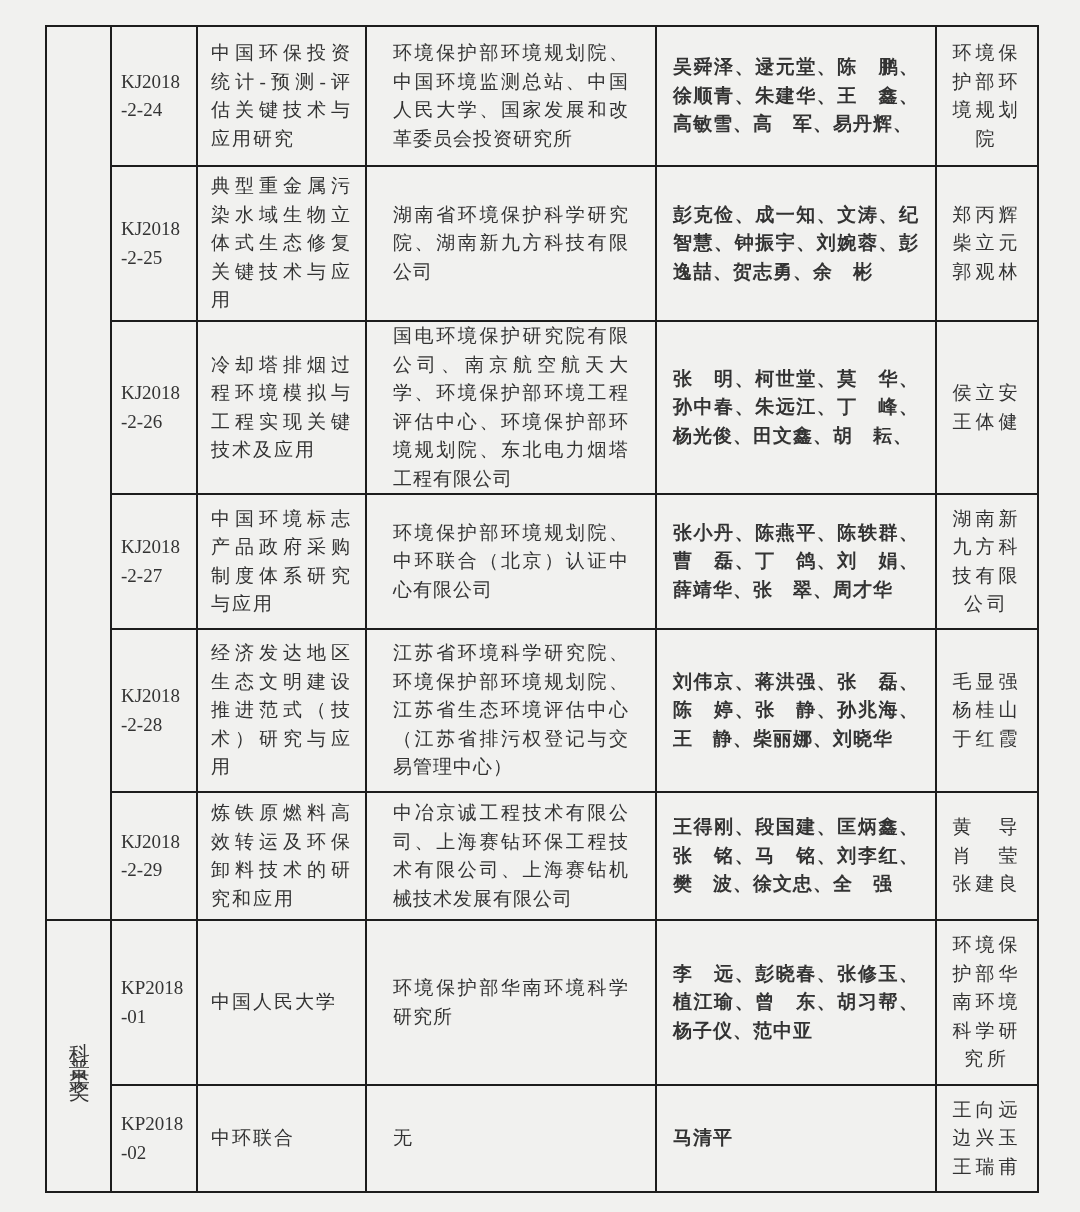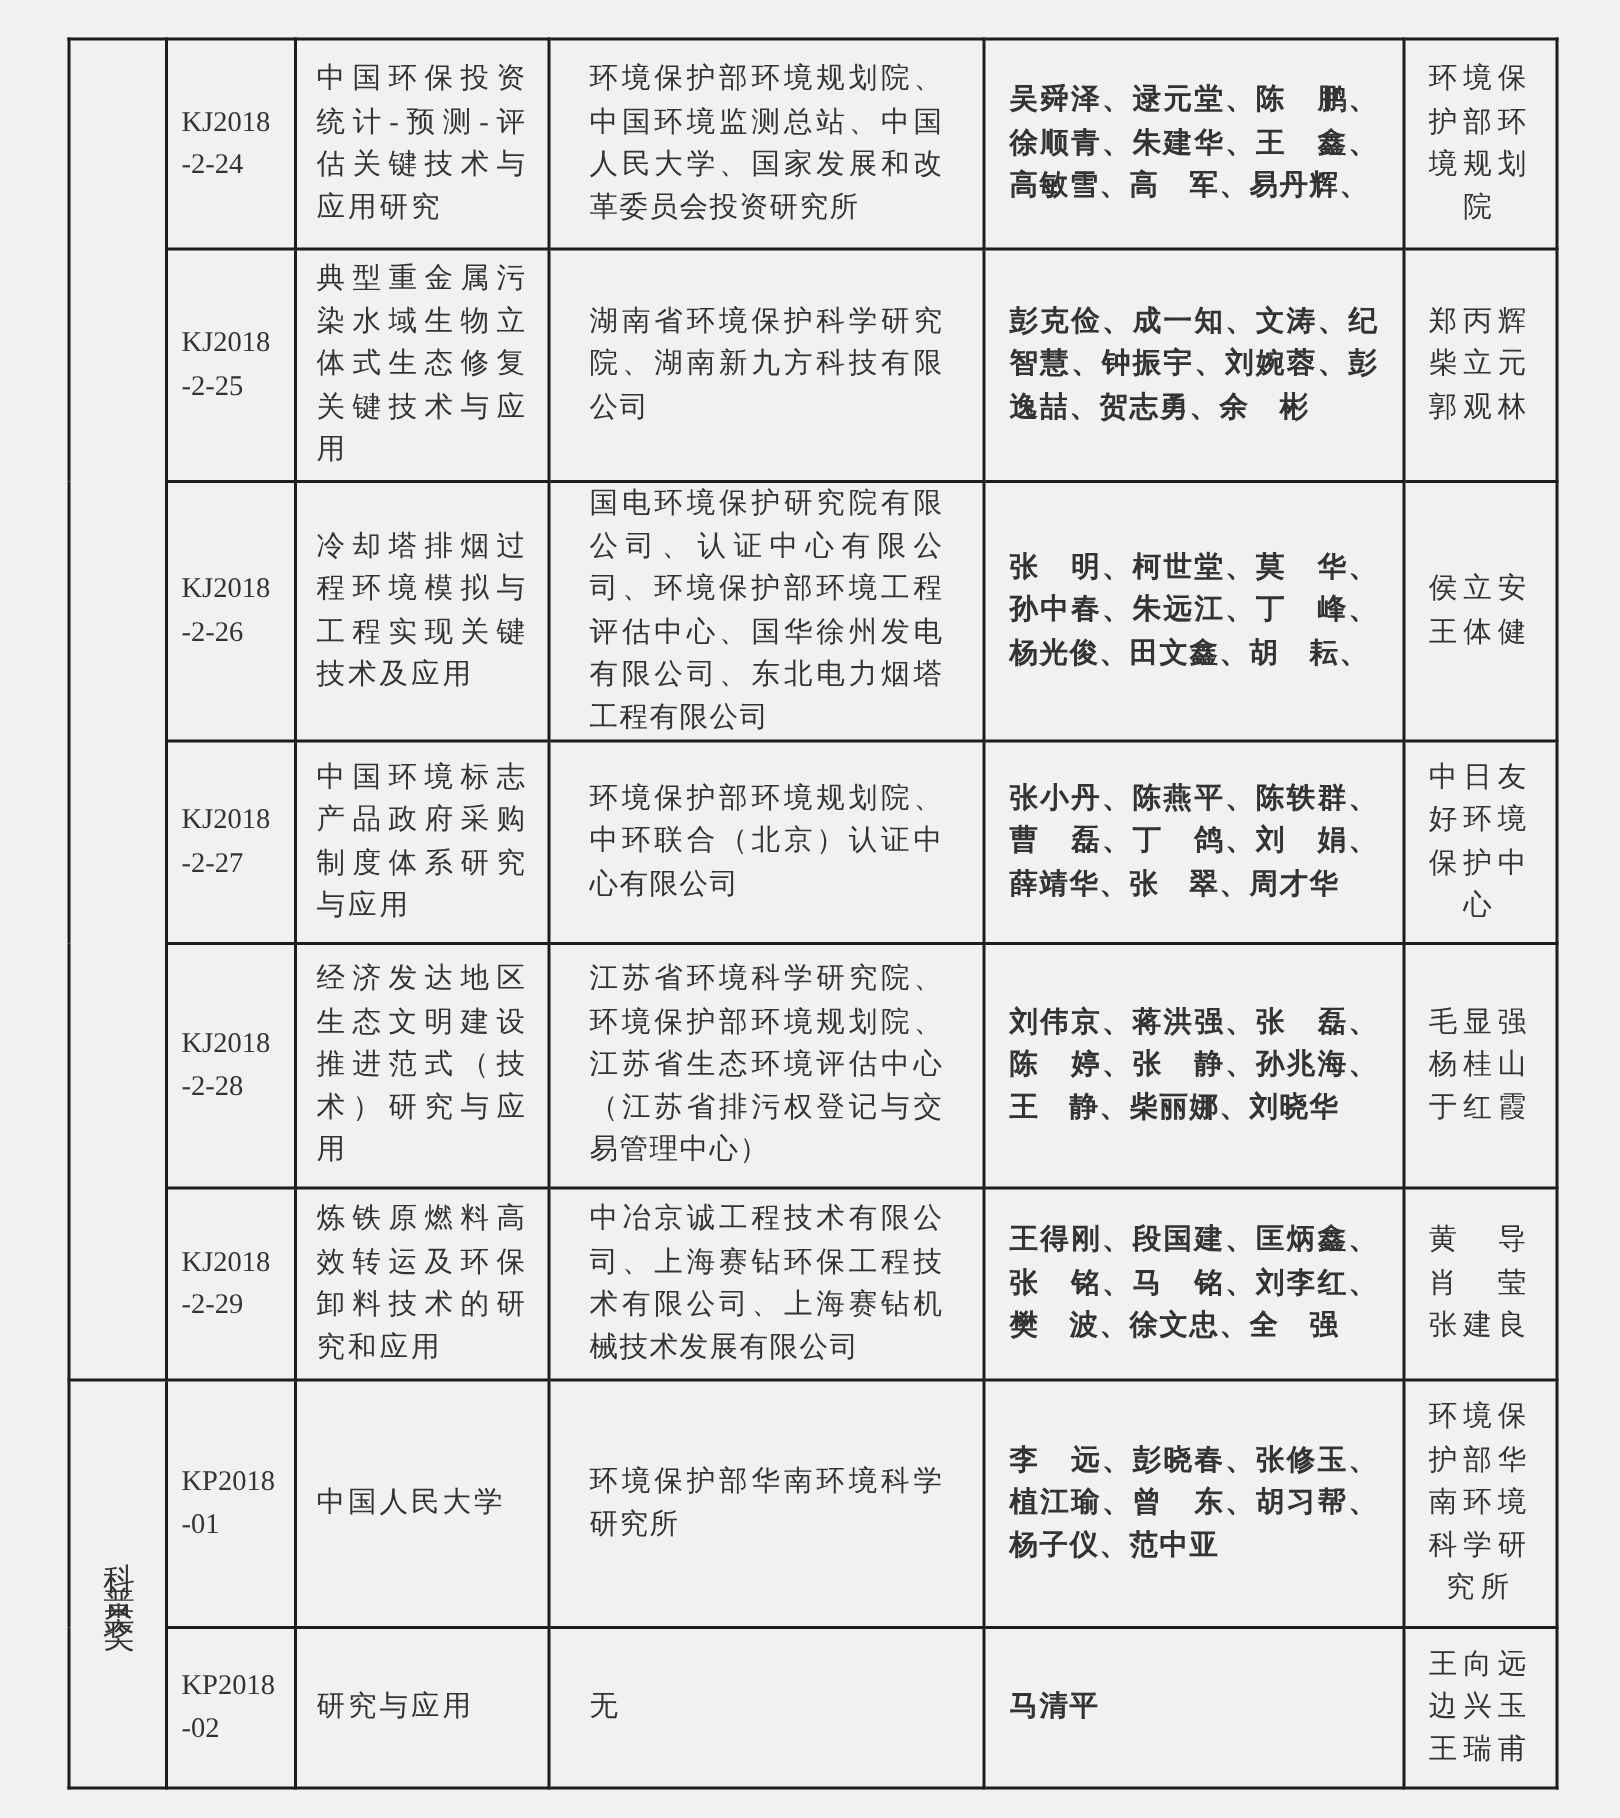--- a/index.html
+++ b/index.html
@@ -125,33 +125,33 @@
       <td class="people">彭克俭、成一知、文涛、纪智慧、钟振宇、刘婉蓉、彭逸喆、贺志勇、余　彬</td>
       <td class="adv">郑丙辉
 柴立元
 郭观林</td>
     </tr>
 
     <tr class="h2">
       <td class="code">KJ2018
 -2-26</td>
       <td class="title">冷却塔排烟过程环境模拟与工程实现关键技术及应用</td>
-      <td class="orgs">国电环境保护研究院有限公司、认证中心有限公司、环境保护部环境工程评估中心、国华徐州发电有限公司、东北电力烟塔工程有限公司</td>
+      <td class="orgs">国电环境保护研究院有限公司、南京航空航天大学、环境保护部环境工程评估中心、环境保护部环境规划院、东北电力烟塔工程有限公司</td>
       <td class="people">张　明、柯世堂、莫　华、孙中春、朱远江、丁　峰、杨光俊、田文鑫、胡　耘、</td>
       <td class="adv">侯立安
 王体健</td>
     </tr>
 
     <tr class="h3">
       <td class="code">KJ2018
 -2-27</td>
       <td class="title">中国环境标志产品政府采购制度体系研究与应用</td>
       <td class="orgs">环境保护部环境规划院、中环联合（北京）认证中心有限公司</td>
       <td class="people">张小丹、陈燕平、陈轶群、曹　磊、丁　鸽、刘　娟、薛靖华、张　翠、周才华</td>
-      <td class="adv">中日友好环境保护中心</td>
+      <td class="adv">湖南新九方科技有限公司</td>
     </tr>
 
     <tr class="h4">
       <td class="code">KJ2018
 -2-28</td>
       <td class="title">经济发达地区生态文明建设推进范式（技术）研究与应用</td>
       <td class="orgs">江苏省环境科学研究院、环境保护部环境规划院、江苏省生态环境评估中心（江苏省排污权登记与交易管理中心）</td>
       <td class="people">刘伟京、蒋洪强、张　磊、陈　婷、张　静、孙兆海、王　静、柴丽娜、刘晓华</td>
       <td class="adv">毛显强
 杨桂山
@@ -177,21 +177,21 @@
 -01</td>
       <td class="title">中国人民大学</td>
       <td class="orgs">环境保护部华南环境科学研究所</td>
       <td class="people">李　远、彭晓春、张修玉、植江瑜、曾　东、胡习帮、杨子仪、范中亚</td>
       <td class="adv">环境保护部华南环境科学研究所</td>
     </tr>
 
     <tr class="h7">
       <td class="code">KP2018
 -02</td>
-      <td class="title">研究与应用</td>
+      <td class="title">中环联合</td>
       <td class="orgs">无</td>
       <td class="people">马清平</td>
       <td class="adv">王向远
 边兴玉
 王瑞甫</td>
     </tr>
   </tbody>
     </table>
 </div>
 

